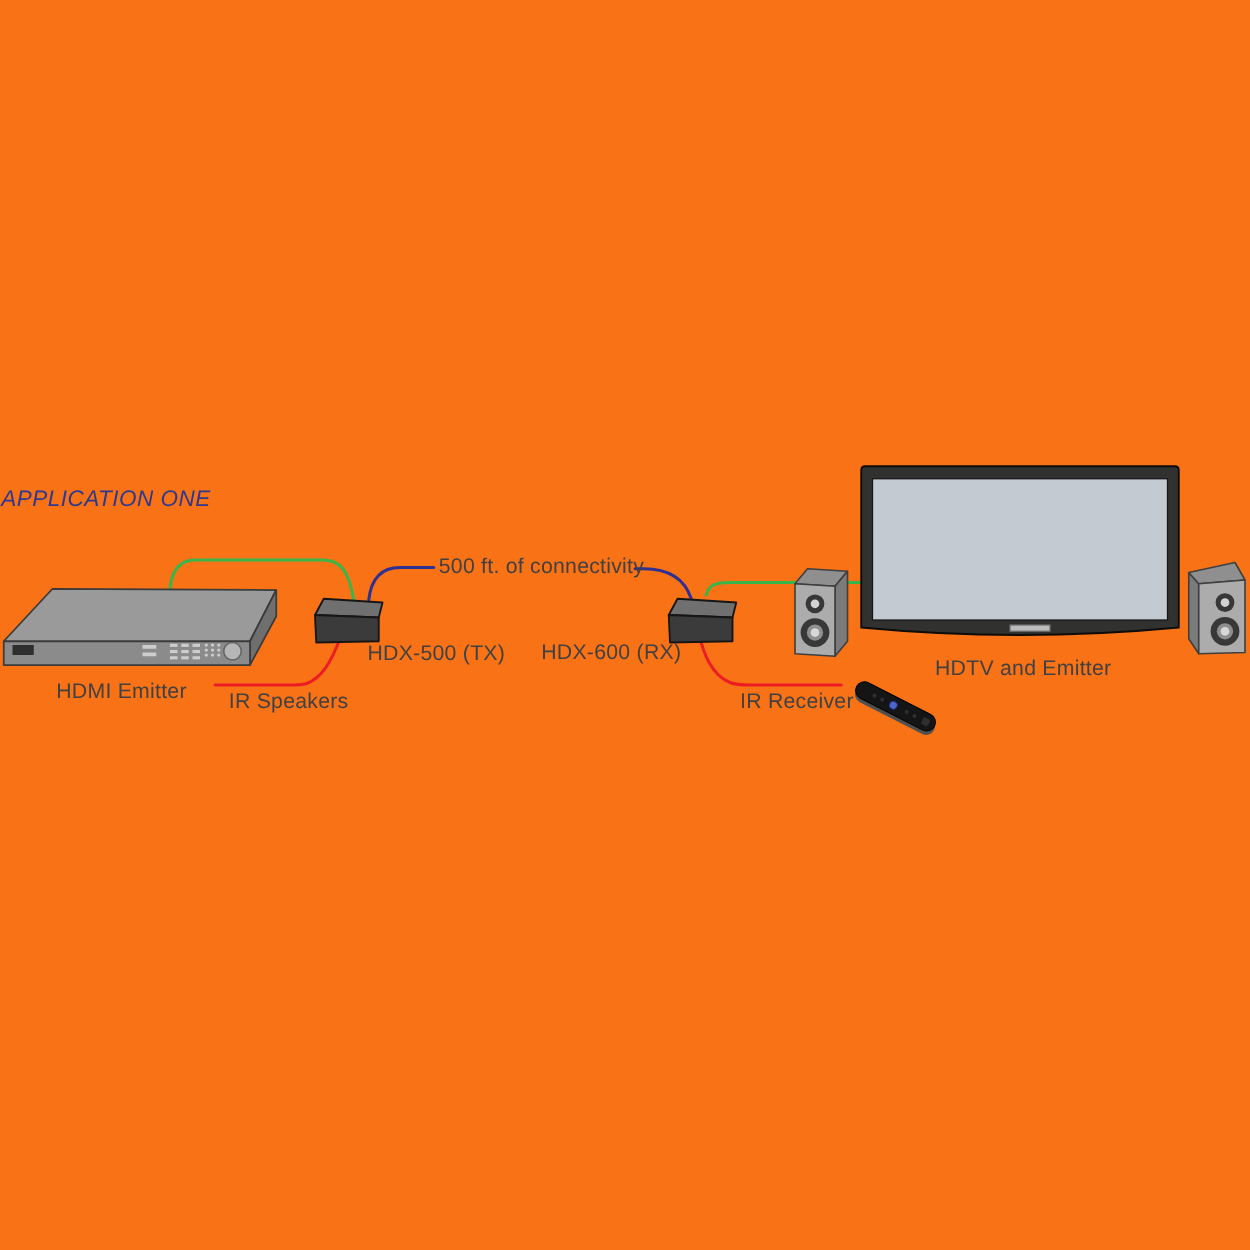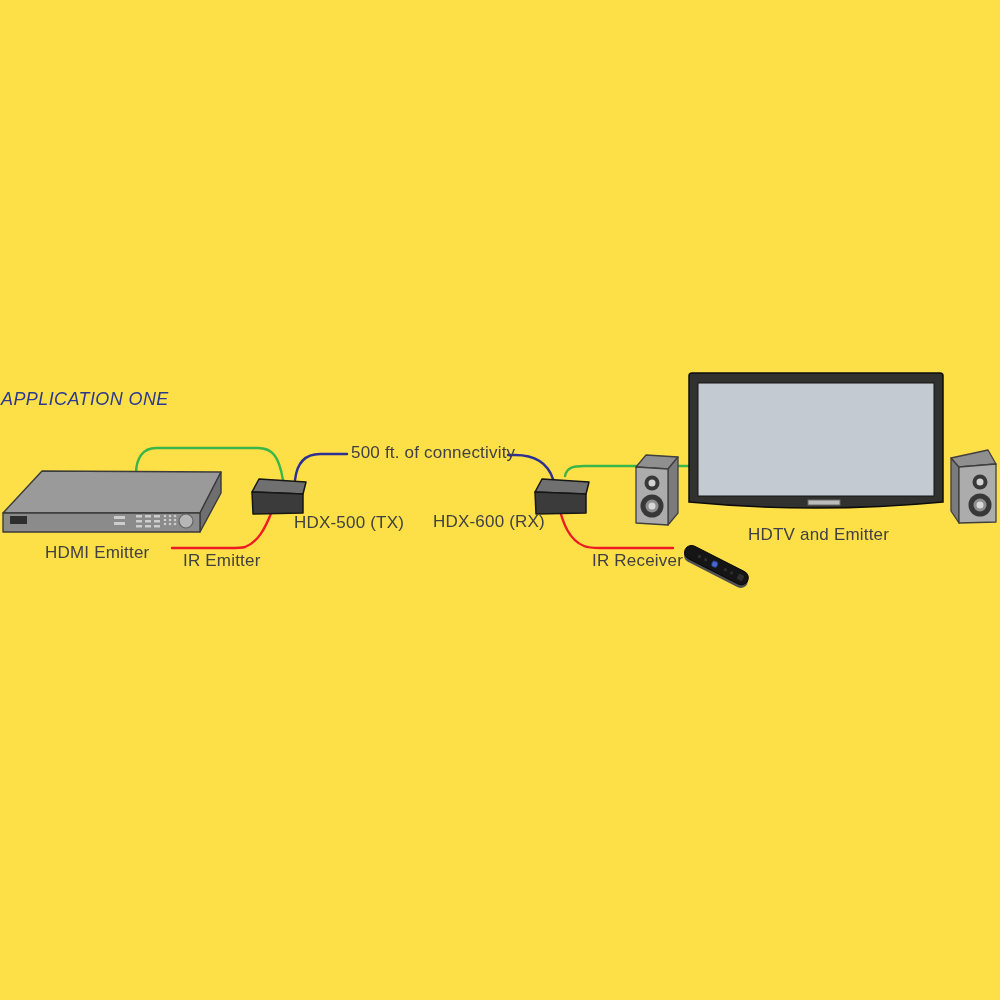--- a/index.html
+++ b/index.html
@@ -1,17 +1,17 @@
 <!DOCTYPE html>
 <html><head>
 <meta charset="utf-8">
 <style>
   html,body { margin:0; padding:0; background:#ffffff; }
   .canvas {
-    position:relative; width:1000px; height:1000px; background:#fde047;
+    position:relative; width:1000px; height:1000px; background:#f97316;
     font-family:"Liberation Sans", sans-serif; overflow:hidden;
   }
   .diagram-svg { position:absolute; left:0; top:0; }
   .lbl {
     position:absolute; color:#414042; font-size:17px; letter-spacing:0.2px;
     white-space:nowrap;
   }
   .app-title {
     position:absolute; left:1px; top:389px; color:#2b3990; font-size:18px;
     font-style:italic; font-weight:500; letter-spacing:0.4px; white-space:nowrap;
@@ -129,20 +129,20 @@
         <circle cx="704" cy="565" r="1.6"></circle>
         <circle cx="726" cy="565" r="1.6"></circle>
         <circle cx="733" cy="565" r="1.6"></circle>
         <rect x="740" y="562" width="6" height="6" rx="1.5"></rect>
       </g>
     </g>
   </svg>
 
   <div class="app-title">APPLICATION ONE</div>
   <div class="lbl lbl-hdmi-source">HDMI Emitter</div>
-  <div class="lbl lbl-ir-emitter">IR Emitter</div>
+  <div class="lbl lbl-ir-emitter">IR Speakers</div>
   <div class="lbl lbl-tx">HDX-500 (TX)</div>
   <div class="lbl lbl-connect">500 ft. of connectivity</div>
   <div class="lbl lbl-rx">HDX-600 (RX)</div>
   <div class="lbl lbl-ir-receiver">IR Receiver</div>
   <div class="lbl lbl-hdtv">HDTV and Emitter</div>
 
 </div>
 
 </body></html>

